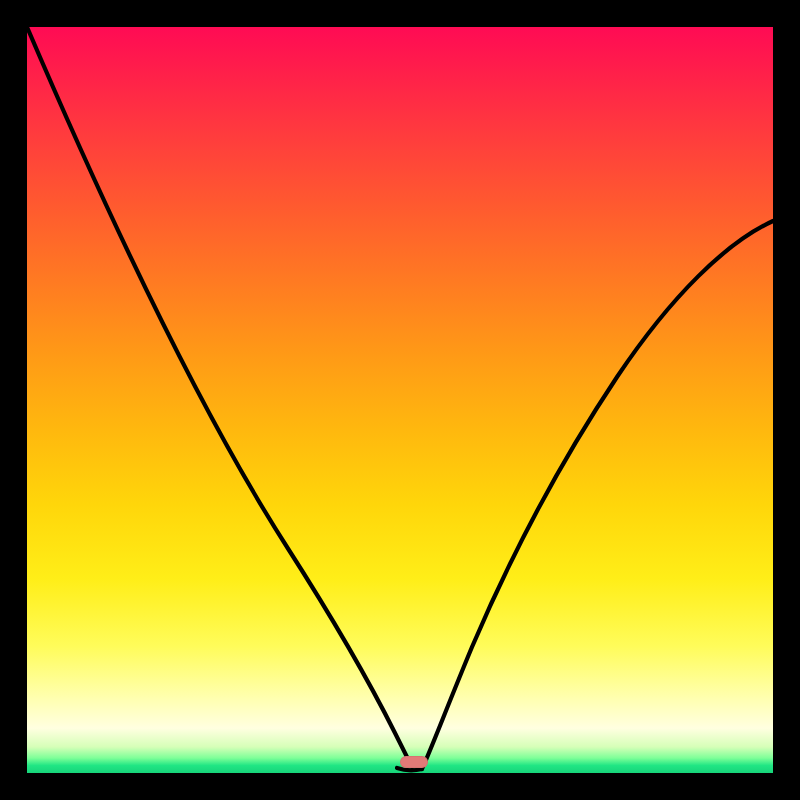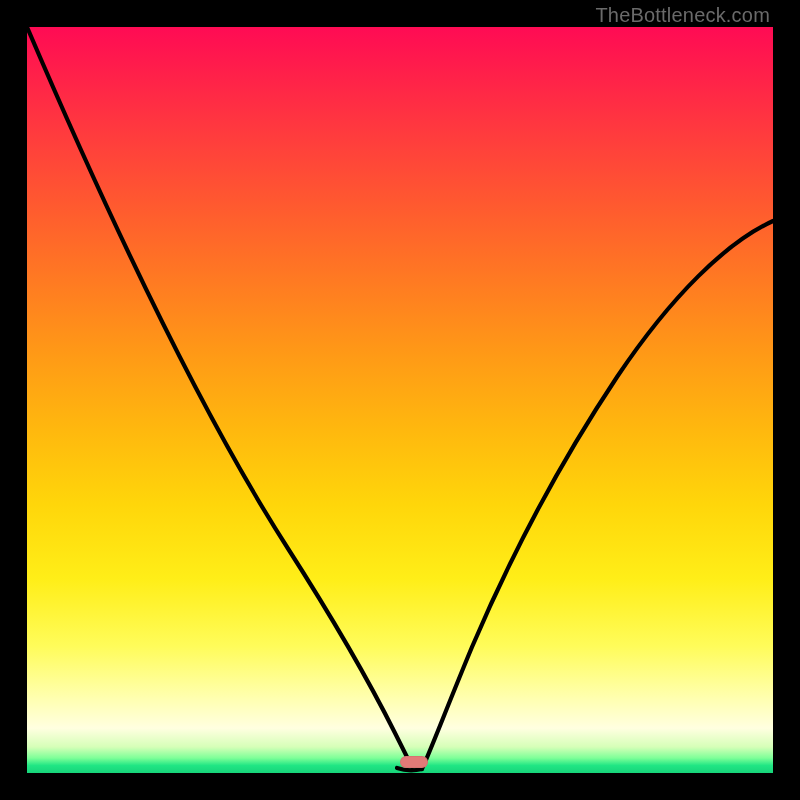--- a/index.html
+++ b/index.html
@@ -90,14 +90,13 @@
 
       <path d="M 395 742
                C 405 720, 420 680, 445 620
                C 480 538, 530 440, 590 350
                C 645 268, 700 215, 746 194" fill="none" stroke="#000" stroke-width="4.2" stroke-linecap="round"></path>
     </svg>
 
     <div class="marker" id="optimum-marker" style="left: 373.174px; top: 728.81px;"></div>
   </div>
 
-  <div class="attribution">TheBottleneck.com</div>
 </div>
 
 </body></html>

